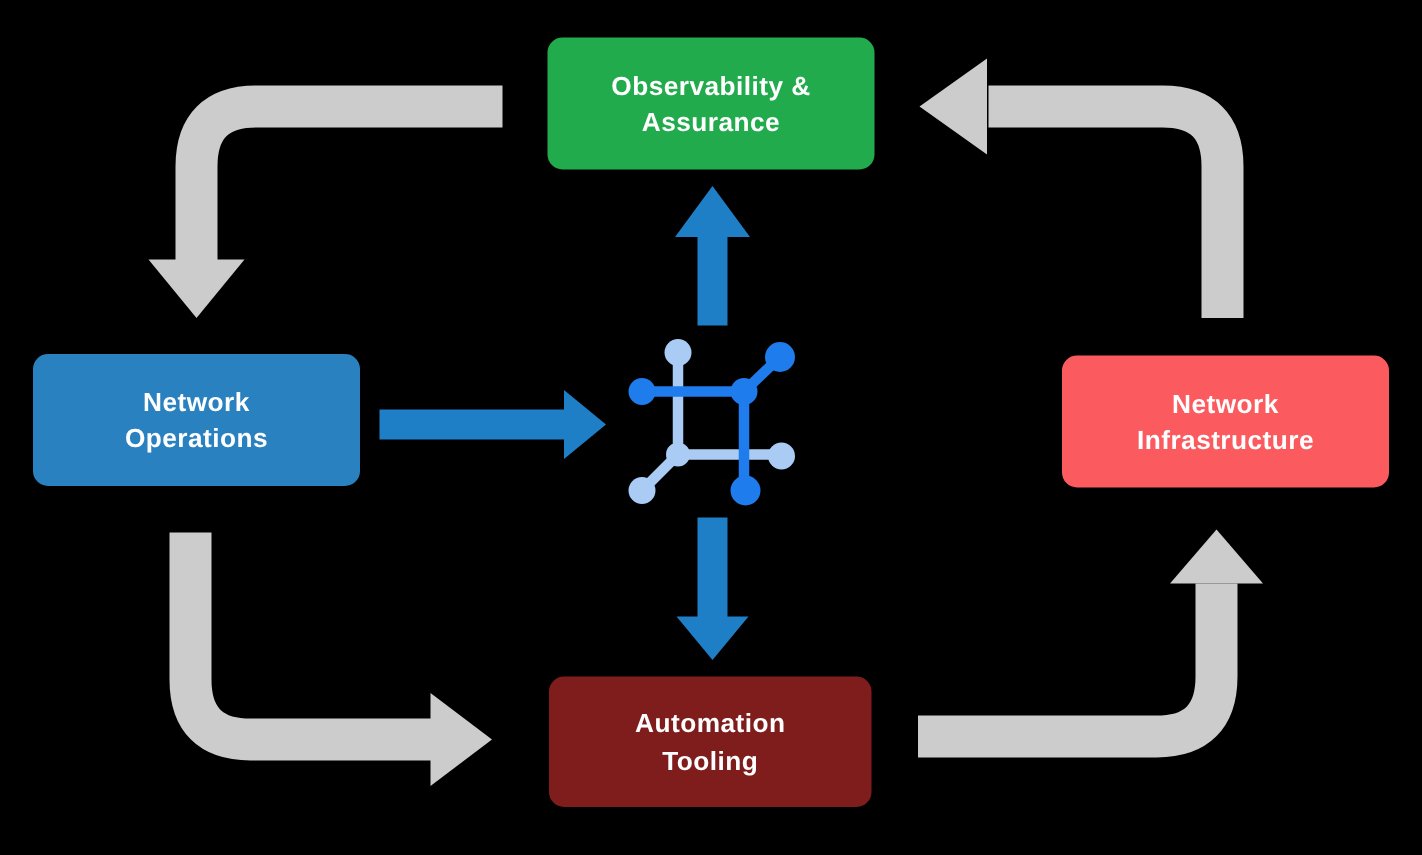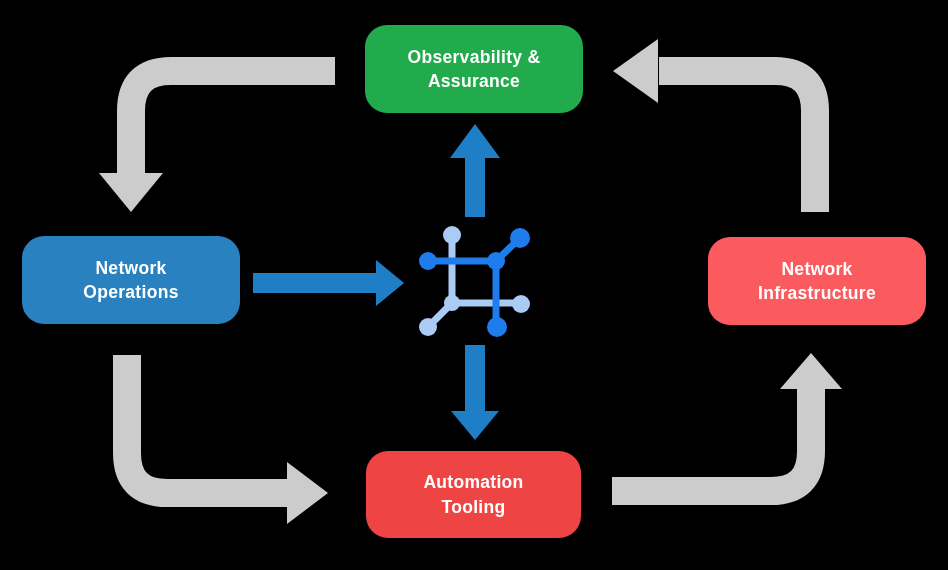--- a/index.html
+++ b/index.html
@@ -11,36 +11,36 @@
     overflow: hidden;
     font-family: "Liberation Sans", sans-serif;
   }
   .arrow-layer {
     position: absolute;
     left: 0; top: 0;
     width: 948px; height: 570px;
   }
   .node {
     position: absolute;
-    border-radius: 22px;
+    border-radius: 10px;
     display: flex;
     align-items: center;
     justify-content: center;
     text-align: center;
     color: #ffffff;
     font-size: 17.5px;
     font-weight: 600;
     letter-spacing: 0.3px;
     line-height: 1.38;
     white-space: pre-line;
   }
   .node-observability { left: 365px; top: 25px;  width: 218px; height: 88px; background: #22AB4D; }
   .node-operations    { left: 22px;  top: 236px; width: 218px; height: 88px; background: #2981C0; }
   .node-infrastructure{ left: 708px; top: 237px; width: 218px; height: 88px; background: #FB5B5F; }
-  .node-automation    { left: 366px; top: 451px; width: 215px; height: 87px; background: #ef4444; }
+  .node-automation    { left: 366px; top: 451px; width: 215px; height: 87px; background: #7f1d1d; }
 </style>
 </head>
 <body>
 
 <div class="stage">
 
   <svg class="arrow-layer" viewBox="0 0 948 570">
 
     <g fill="none" stroke-width="28" stroke-linecap="butt" stroke="#CCCCCC">
       <path d="M 335 71 H 171 Q 131 71 131 111 V 174"></path>

